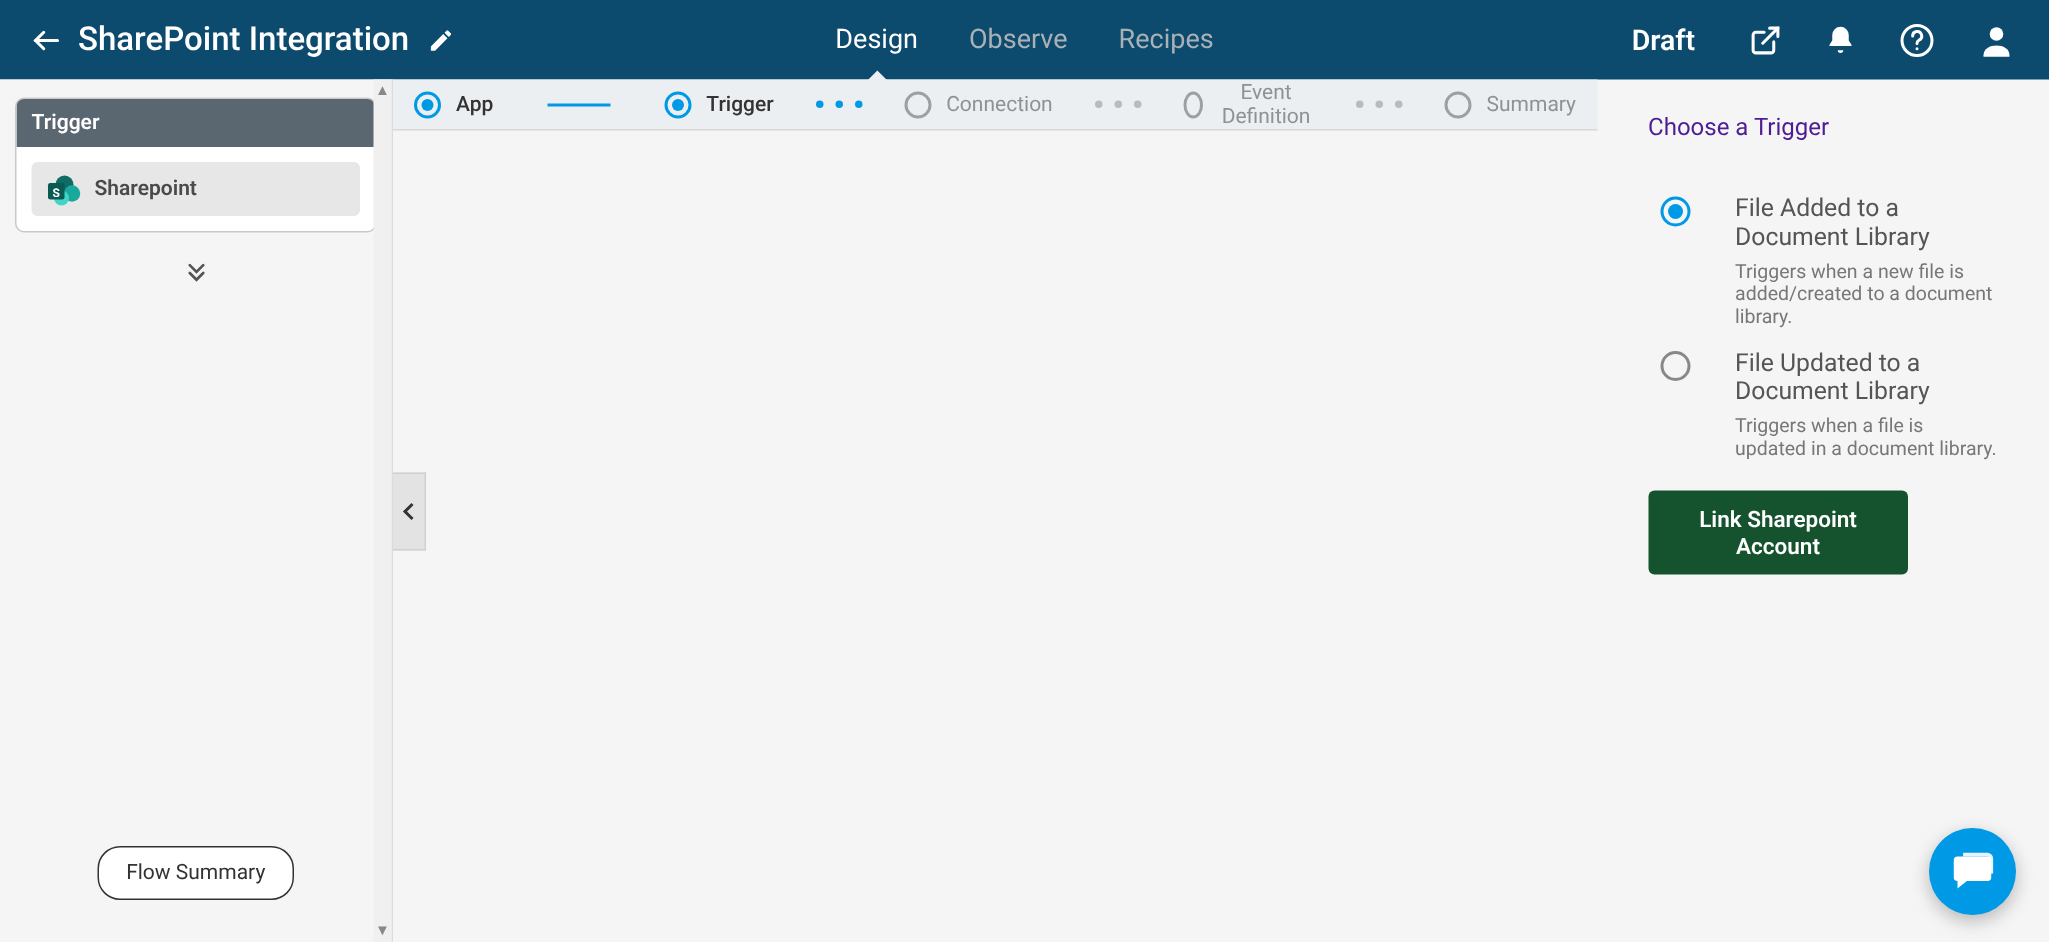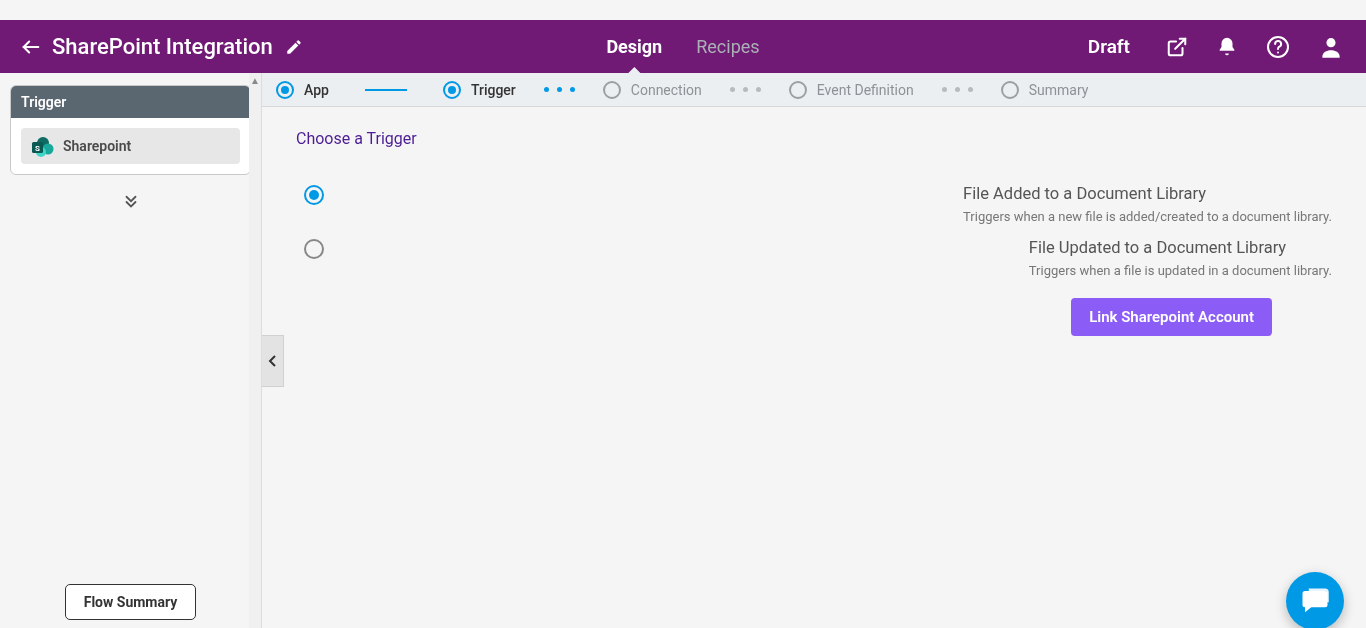--- a/index.html
+++ b/index.html
@@ -1,35 +1,34 @@
 <!DOCTYPE html>
 <html><head>
 <meta charset="utf-8">
 <style>
   * { box-sizing: border-box; margin: 0; padding: 0; font-family: -apple-system, BlinkMacSystemFont, "Segoe UI", Roboto, Arial, sans-serif; }
   html, body { width: 1366px; height: 628px; overflow: hidden; background: #f5f5f5; }
 
   
   .top-bar {
     height: 53px;
-    background: #701a75;
+    background: #0c4a6e;
     display: flex;
     align-items: center;
     color: #fff;
     position: relative;
-    margin-top: 20px;
   }
   .title-group { display: flex; align-items: center; padding-left: 20px; gap: 10px; min-width: 400px; }
   .back-arrow { cursor: pointer; display: inline-flex; }
   .page-title { font-size: 22px; font-weight: 500; color: #fff; }
   .edit-pencil { cursor: pointer; display: inline-flex; margin-left: 2px; }
 
   .tabs { position: absolute; left: 50%; transform: translateX(-50%); display: flex; gap: 34px; height: 100%; align-items: center; }
   .tab { font-size: 18px; color: #aab1b6; cursor: pointer; position: relative; height: 100%; display: flex; align-items: center; }
-  .tab.active { color: #fff; font-weight: 700; }
+  .tab.active { color: #fff; font-weight: 400; }
   .tab.active::after {
     content: "";
     position: absolute;
     bottom: -1px;
     left: 50%;
     transform: translateX(-50%);
     width: 0; height: 0;
     border-left: 7px solid transparent;
     border-right: 7px solid transparent;
     border-bottom: 7px solid #eceff1;
@@ -52,39 +51,39 @@
   .side-card-head { background: #5a6670; color: #fff; font-size: 14px; font-weight: 600; padding: 8px 10px; }
   .side-card-body { padding: 10px; }
   .app-item { background: #e7e7e7; border-radius: 4px; display: flex; align-items: center; padding: 8px 10px; gap: 10px; cursor: pointer; }
   .sp-logo { width: 22px; height: 20px; position: relative; }
   .app-item-label { font-size: 14px; color: #4a4a4a; font-weight: 600; }
 
   .chevrons-down { text-align: center; margin-top: 18px; cursor: pointer; }
   .chevrons-down svg { color: #555; }
 
   .flow-summary-wrap { margin-top: auto; display: flex; justify-content: center; padding-bottom: 16px; }
-  .flow-summary-btn { border: 1px solid #333; background: #fff; color: #333; font-size: 14px; font-weight: 700; padding: 9px 18px; border-radius: 5px; cursor: pointer; }
+  .flow-summary-btn { border: 1px solid #333; background: #fff; color: #333; font-size: 14px; font-weight: 400; padding: 9px 18px; border-radius: 15px; cursor: pointer; }
 
   
   .collapse-handle {
     position: absolute;
     left: 262px;
     top: 50%;
     transform: translateY(-50%);
     width: 22px; height: 52px;
     background: #e3e3e3;
     border: 1px solid #d0d0d0;
     border-left: none;
     display: flex; align-items: center; justify-content: center;
     cursor: pointer;
     z-index: 5;
   }
 
   
-  .main-area { flex: 1; display: flex; flex-direction: column; }
+  .main-area { flex: 1; display: flex; flex-direction: row; }
 
   
   .stepper {
     height: 34px;
     background: #eceff1;
     border-bottom: 1px solid #d8d8d8;
     display: flex;
     align-items: center;
     padding: 0 14px;
     gap: 8px;
@@ -105,34 +104,34 @@
   .connector { flex: 0 0 auto; display: flex; align-items: center; gap: 8px; margin: 0 20px; }
   .connector.line { width: 42px; height: 2px; background: #0099e5; margin: 0 28px; }
   .dot { width: 5px; height: 5px; border-radius: 50%; }
   .dot.blue { background: #0099e5; }
   .dot.grey { background: #b6bbbf; }
 
   
   .content { padding: 22px 34px; position: relative; }
   .section-title { font-size: 16px; color: #4c1d95; margin-bottom: 36px; }
 
-  .option { display: flex; align-items: flex-start; gap: 8px; padding-left: 8px; cursor: pointer; justify-content: space-between; }
+  .option { display: flex; align-items: flex-start; gap: 30px; padding-left: 8px; cursor: pointer; justify-content: space-between; }
   .radio-outer {
     width: 20px; height: 20px; border-radius: 50%; border: 2px solid #888;
     flex-shrink: 0; position: relative; margin-top: 1px;
   }
   .radio-outer.selected { border-color: #0099e5; }
   .radio-outer.selected::after { content: ""; position: absolute; inset: 3px; border-radius: 50%; background: #0099e5; }
   .option-texts { display: flex; flex-direction: column; }
   .option-title { font-size: 16.5px; color: #555; }
   .option-desc { font-size: 13px; color: #777; margin-top: 6px; margin-bottom: 14px; }
 
   .link-btn-wrap { display: flex; justify-content: flex-end; margin-top: 6px; padding-right: 60px; }
   .link-btn {
-    background: #8b5cf6; color: #fff; border: none; border-radius: 4px;
+    background: #14532d; color: #fff; border: none; border-radius: 4px;
     font-size: 15px; font-weight: 600; padding: 10px 18px; cursor: pointer;
   }
 
   
   .chat-fab {
     position: absolute;
     right: 22px; bottom: 18px;
     width: 58px; height: 58px; border-radius: 50%;
     background: #0099e5;
     display: flex; align-items: center; justify-content: center;
@@ -156,20 +155,23 @@
     <span class="edit-pencil">
       <svg width="18" height="18" viewBox="0 0 24 24" fill="#fff">
           <path d="M3 17.25V21h3.75l11-11-3.75-3.75-11 11zM20.7 7.05a1 1 0 0 0 0-1.41l-2.34-2.34a1 1 0 0 0-1.41 0l-1.83 1.83 3.75 3.75 1.83-1.83z"></path>
         </svg>
     </span>
   </div>
 
   <div class="tabs">
     <div class="tab active">
         <span>Design</span>
+      </div>
+    <div class="tab">
+        <span>Observe</span>
       </div>
     <div class="tab">
         <span>Recipes</span>
       </div>
   </div>
 
   <div class="top-right">
     <span class="status-text">Draft</span>
     <span class="top-icon">
       <svg width="22" height="22" viewBox="0 0 24 24" fill="none" stroke="#fff" stroke-width="2.2" stroke-linecap="round">

